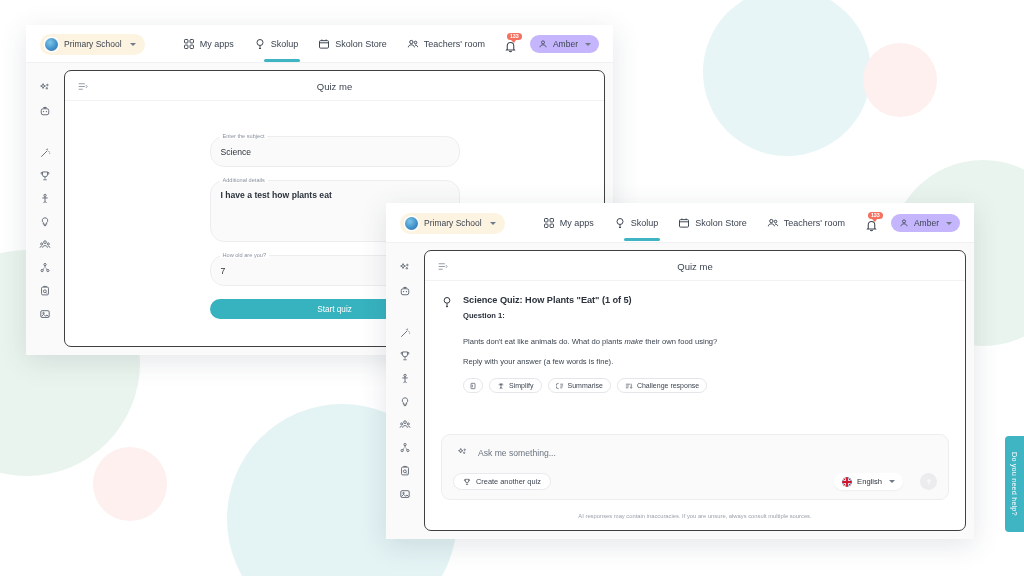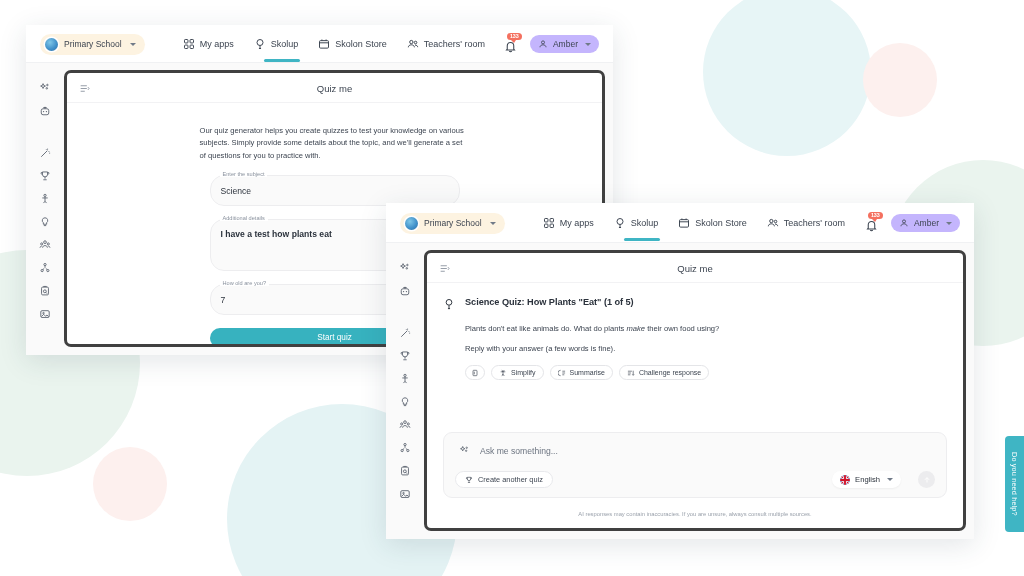--- a/index.html
+++ b/index.html
@@ -111,21 +111,21 @@
   }
   .sb-item {
     width: 26px; height: 23px;
     display: flex; align-items: center; justify-content: center;
   }
   .sb-item svg { width: 12px; height: 12px; display:block; }
   .sb-gap { height: 19px; }
 
   .content {
     flex: 1; background: #ffffff; margin: 7px 8px 8px 0;
-    border-radius: 7px; border: 3px solid #404040;
+    border-radius: 7px; border: 1px solid #404040;
     position: relative; overflow: hidden;
   }
 
   .content-head {
     height: 30px; display: flex; align-items: center;
     padding: 0 12px; position: relative;
   }
   .content-head::after{
     content:""; position:absolute; left:0; right:0; bottom:0;
     height:1px; background:#f2f2f4;
@@ -140,21 +140,21 @@
   
   .form-wrap { padding: 22px 0 0 0; }
   .intro {
     width: 270px; margin: 0 auto;
     font-size: 7.6px; line-height: 1.62; color: #3c4450;
   }
   .field {
     position: relative; width: 250px; margin: 13px auto 0;
     background: #fafafa; border: 1px solid #ededef; border-radius: 14px;
   }
-  .field.tall { height: 52px; }
+  .field.tall { height: 62px; }
   .field-label {
     position: absolute; top: -4.5px; left: 9px;
     background: #fff; padding: 0 3px;
     font-size: 5.6px; color: #8a929e;
   }
   .field-value {
     padding: 10px 10px 9px; font-size: 8.6px; color: #2b323c;
   }
   .field.tall .field-value { padding-top: 9px; font-weight: 600; }
   .start-btn {
@@ -392,21 +392,20 @@
 
       <div class="content">
         <div class="content-head">
           <svg class="head-menu-ico" viewBox="0 0 16 16" fill="none" stroke="#8a929e" stroke-width="1.3">
               <path d="M2.4 4h9M2.4 8h9M2.4 12h6M13 6l1.6 2-1.6 2"></path>
             </svg>
           <div class="head-title">Quiz me</div>
         </div>
 
         <div class="form-wrap">
-          <div class="intro">Our quiz generator helps you create quizzes to test your knowledge on various subjects. Simply provide some details about the topic, and we'll generate a set of questions for you to practice with.</div>
 
           <div class="field">
             <span class="field-label">Enter the subject</span>
             <div class="field-value">Science</div>
           </div>
 
           <div class="field tall">
             <span class="field-label">Additional details</span>
             <div class="field-value">I have a test how plants eat</div>
           </div>
@@ -577,20 +576,21 @@
         <div class="chat-area">
           <div class="msg-row">
             <div class="msg-ico">
               <svg viewBox="0 0 16 17" fill="none" stroke="#2b323c" stroke-width="1.3">
                   <circle cx="8" cy="5.6" r="3.8"></circle>
                   <path d="M8 9.6v4.4M6.6 14h2.8"></path>
                 </svg>
             </div>
             <div class="msg-body">
               <div class="msg-title">Science Quiz: How Plants "Eat" (1 of 5)</div>
+              <div class="msg-qlabel">Question 1:</div>
               <div class="msg-qtext"><span>Plants don't eat like animals do. What do plants </span><em>make</em><span> their own food using?</span></div>
               <div class="msg-reply">Reply with your answer (a few words is fine).</div>
 
               <div class="chips">
                 <div class="chip icon-only">
                   <svg viewBox="0 0 16 16" fill="none" stroke="#3c4450" stroke-width="1.3">
                       <rect x="4" y="2.6" width="8" height="10.8" rx="1.4"></rect>
                       <path d="M6.6 5.4v5.2"></path>
                     </svg>
                 </div>

